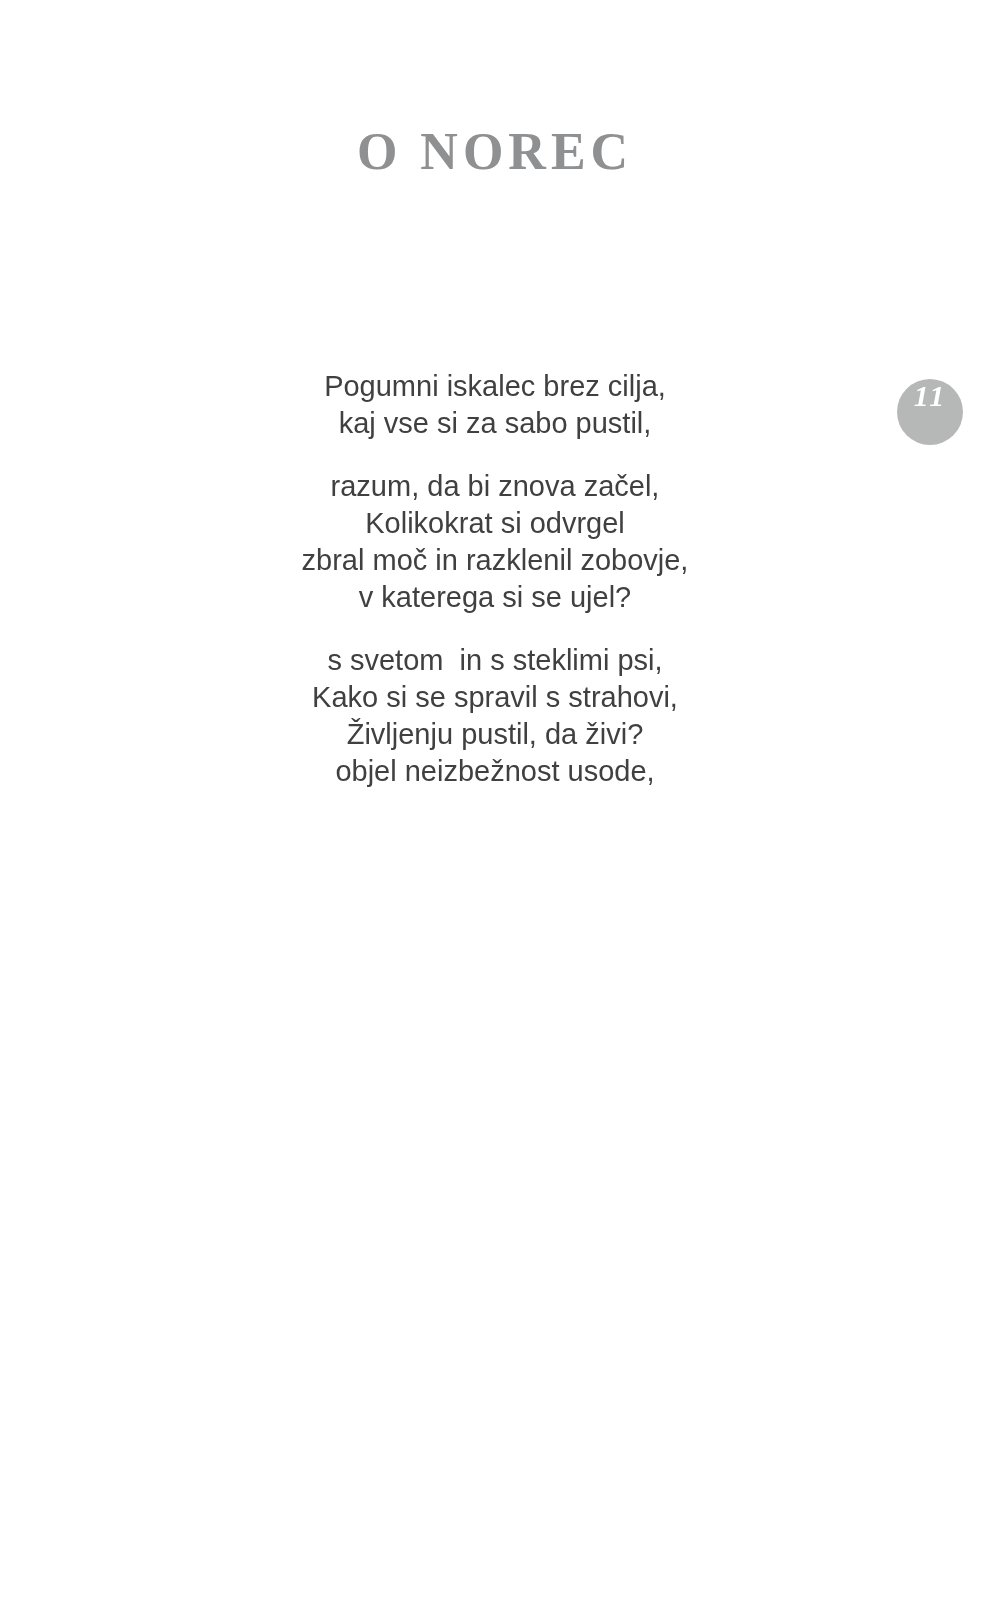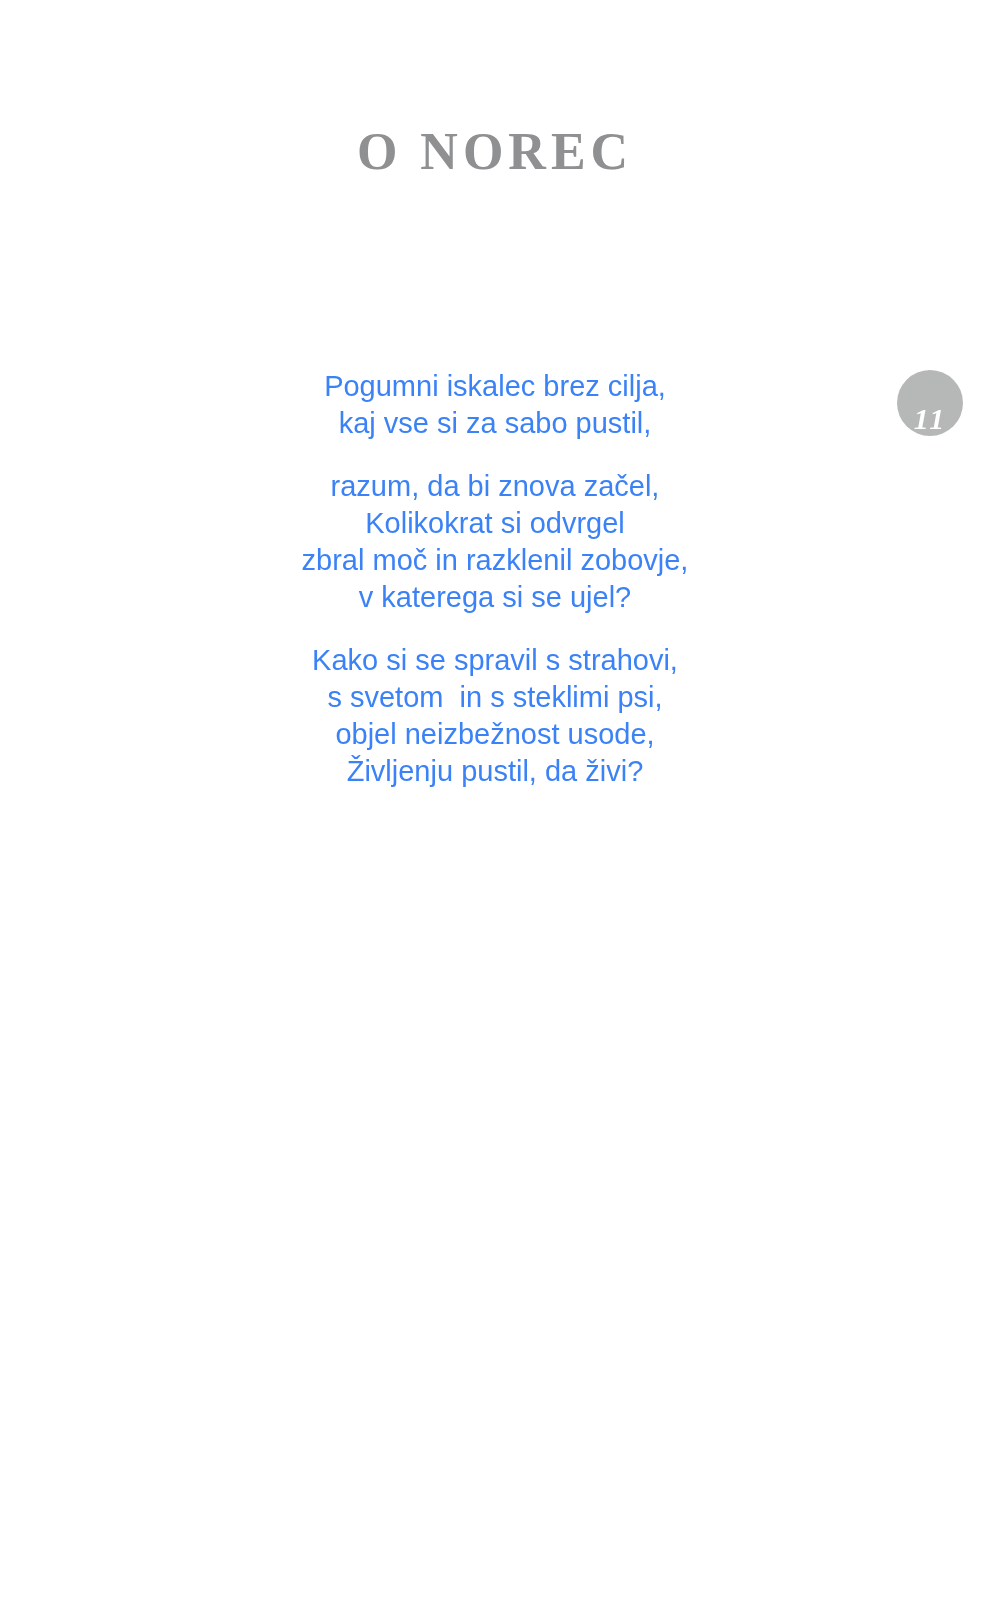--- a/index.html
+++ b/index.html
@@ -29,41 +29,41 @@
     line-height: 1;
     color: #8f9091;
     text-transform: uppercase;
   }
   .poem {
     position: absolute;
     top: 368px;
     left: 0;
     width: 990px;
     text-align: center;
-    color: #3b82f6;
+    color: #404040;
   }
   .stanza {
     margin: 0 0 26px 0;
     font-size: 29px;
     line-height: 37px;
   }
   .line {
     display: block;
     white-space: pre-wrap;
   }
   .page-number-badge {
     position: absolute;
     left: 897px;
-    top: 370px;
+    top: 379px;
     width: 66px;
     height: 66px;
     border-radius: 50%;
     background: #b6b7b7;
     display: flex;
-    align-items: flex-end;
+    align-items: flex-start;
     justify-content: center;
   }
   .page-number-badge span {
     font-family: "Liberation Serif", "DejaVu Serif", serif;
     font-style: italic;
     font-weight: 700;
     font-size: 30px;
     letter-spacing: 2px;
     color: #ffffff;
   }
@@ -87,21 +87,21 @@
     </p>
 
     <p class="stanza">
       <span class="line">razum, da bi znova začel,</span>
       <span class="line">Kolikokrat si odvrgel</span>
       <span class="line">zbral moč in razklenil zobovje,</span>
       <span class="line">v katerega si se ujel?</span>
     </p>
 
     <p class="stanza">
+      <span class="line">s svetom  in s steklimi psi,</span>
       <span class="line">Kako si se spravil s strahovi,</span>
-      <span class="line">s svetom  in s steklimi psi,</span>
+      <span class="line">Življenju pustil, da živi?</span>
       <span class="line">objel neizbežnost usode,</span>
-      <span class="line">Življenju pustil, da živi?</span>
     </p>
 
   </div>
 
 </div>
 
 </body></html>

